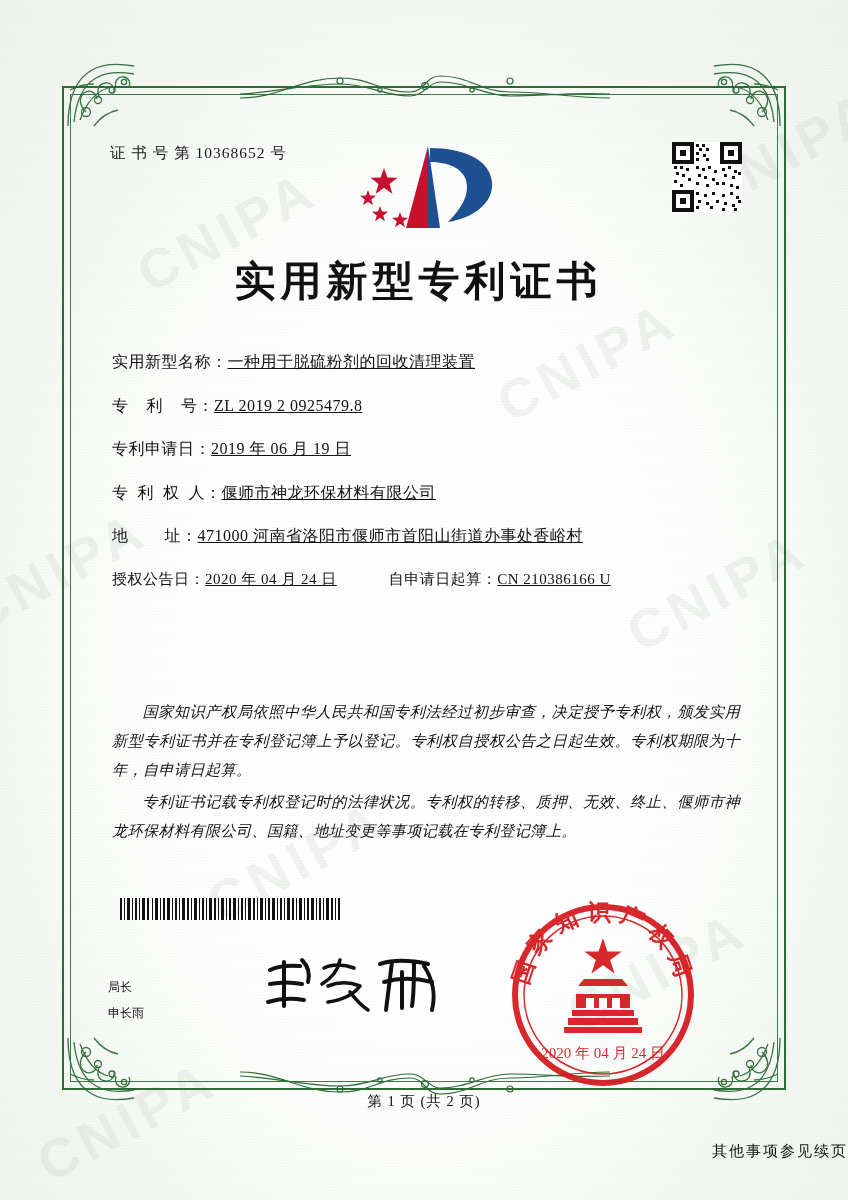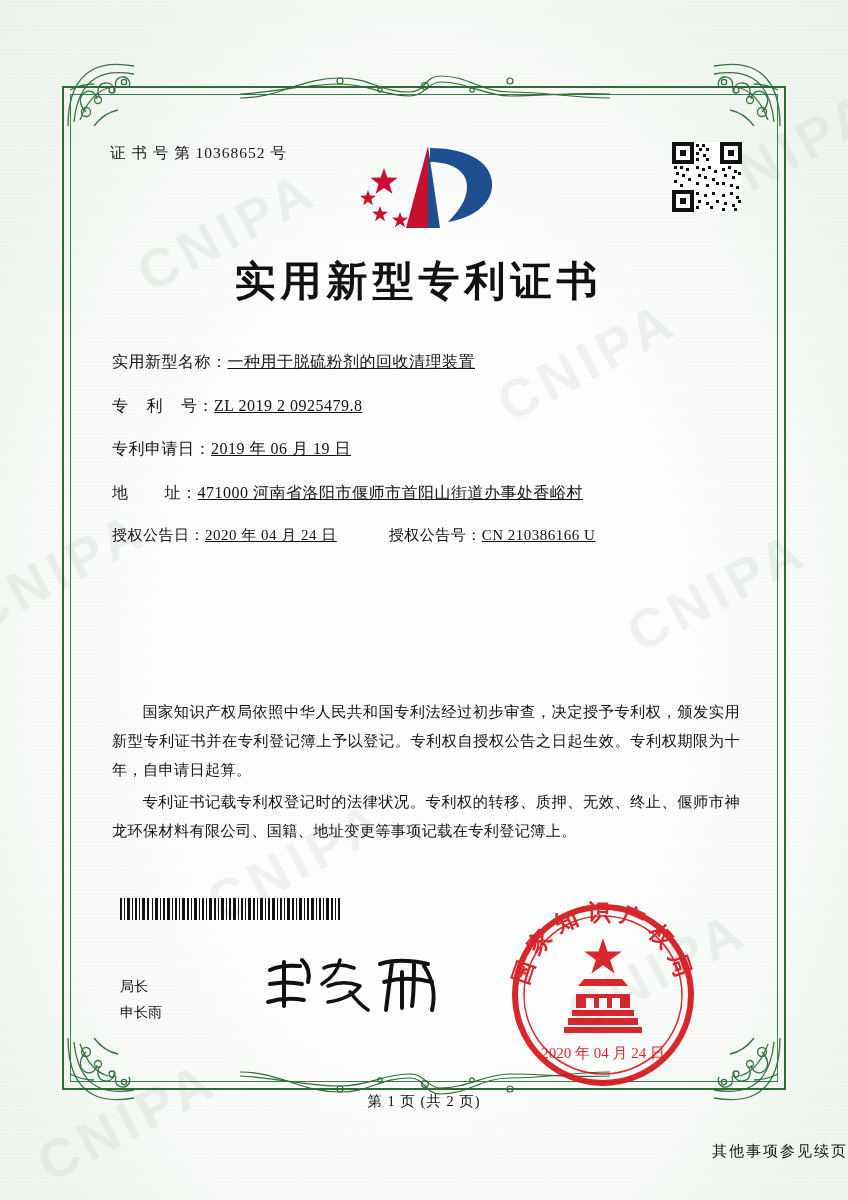--- a/index.html
+++ b/index.html
@@ -152,35 +152,35 @@
   
   .paras {
     position: absolute;
     left: 112px; top: 697px;
     width: 628px;
     font-size: 15.2px;
     line-height: 29px;
     color: #111;
     text-align: justify;
   }
-  .para { text-indent: 2em; margin: 0 0 3px 0; letter-spacing: 0.3px; }
+  .para { text-indent: 2em; margin: 0 0 3px 0; letter-spacing: 0.3px; font-style: italic; }
 
   
   .barcode {
     position: absolute;
     left: 120px; top: 898px;
     width: 220px; height: 22px;
   }
   .barcode svg { display:block; width:100%; height:100%; }
 
   
   .sign-label {
     position: absolute;
-    left: 120px; top: 974px;
-    font-size: 14px;
+    left: 108px; top: 974px;
+    font-size: 12px;
     line-height: 26px;
     color: #111;
   }
   .sign-script {
     position: absolute;
     left: 262px; top: 952px;
     width: 190px; height: 66px;
     color: #111;
   }
   .sign-script svg { width:100%; height:100%; display:block; }
@@ -410,28 +410,32 @@
     </div>
     <div class="row">
       <span class="label">专    利    号：</span>
       <span class="value">ZL 2019 2 0925479.8</span>
     </div>
     <div class="row">
       <span class="label">专利申请日：</span>
       <span class="value">2019 年 06 月 19 日</span>
     </div>
     <div class="row">
+      <span class="label">专  利  权  人：</span>
+      <span class="value">偃师市神龙环保材料有限公司</span>
+    </div>
+    <div class="row">
       <span class="label">地        址：</span>
       <span class="value">471000 河南省洛阳市偃师市首阳山街道办事处香峪村</span>
     </div>
     <div class="row-inline2">
       <span class="label">授权公告日：</span>
       <span class="value">2020 年 04 月 24 日</span>
       <span class="gap"></span>
-      <span class="label">授权公告号：</span>
+      <span class="label">自申请日起算：</span>
       <span class="value">CN 210386166 U</span>
     </div>
   </div>
 
   <div class="paras">
     <p class="para">国家知识产权局依照中华人民共和国专利法经过初步审查，决定授予专利权，颁发实用新型专利证书并在专利登记簿上予以登记。专利权自授权公告之日起生效。专利权期限为十年，自申请日起算。</p>
     <p class="para">专利证书记载专利权登记时的法律状况。专利权的转移、质押、无效、终止、偃师市神龙环保材料有限公司、国籍、地址变更等事项记载在专利登记簿上。</p>
   </div>
 
   <div class="barcode">

